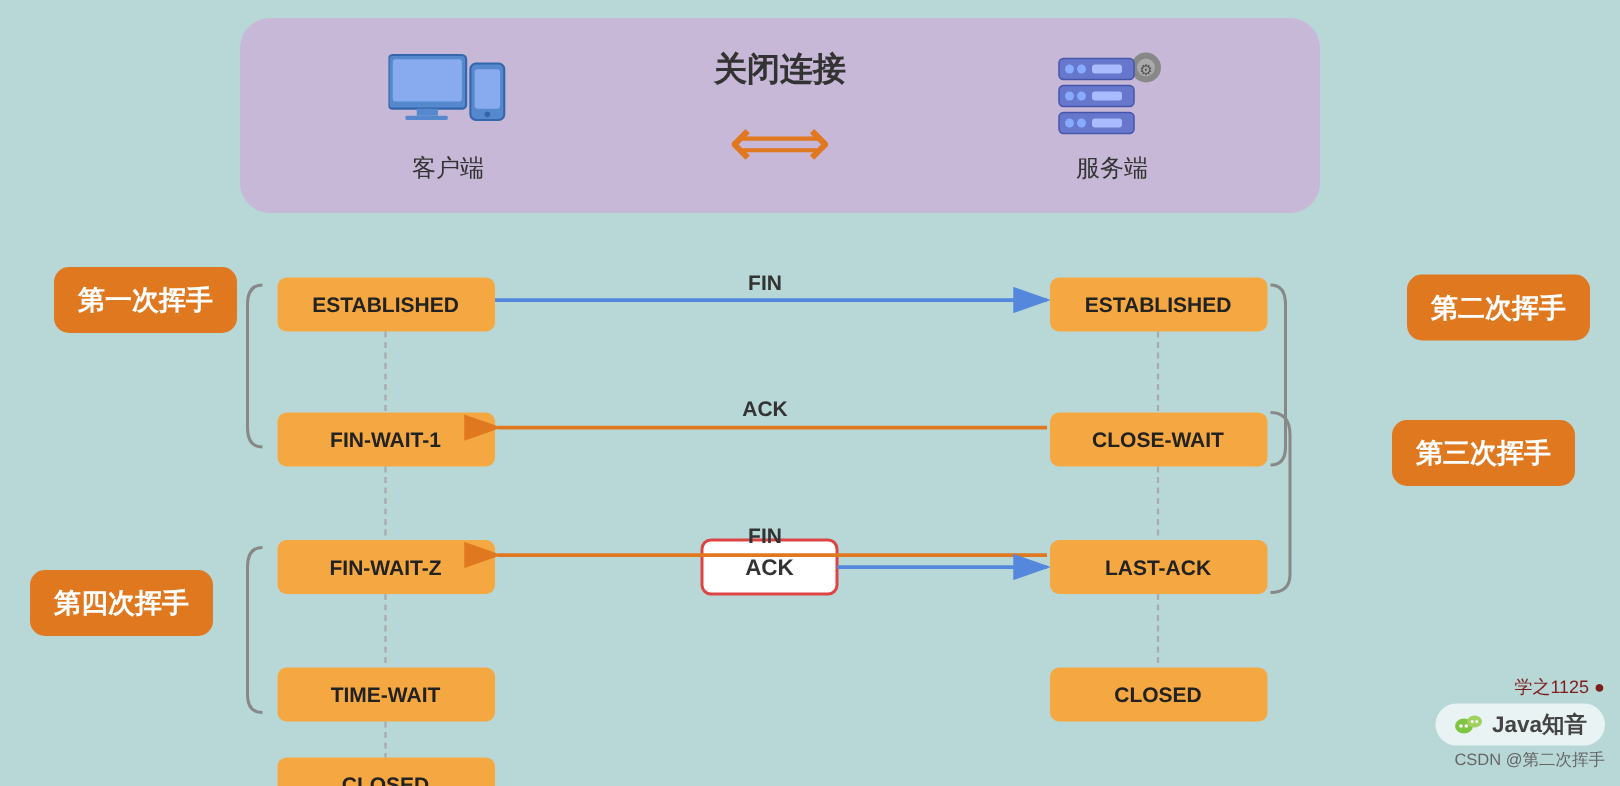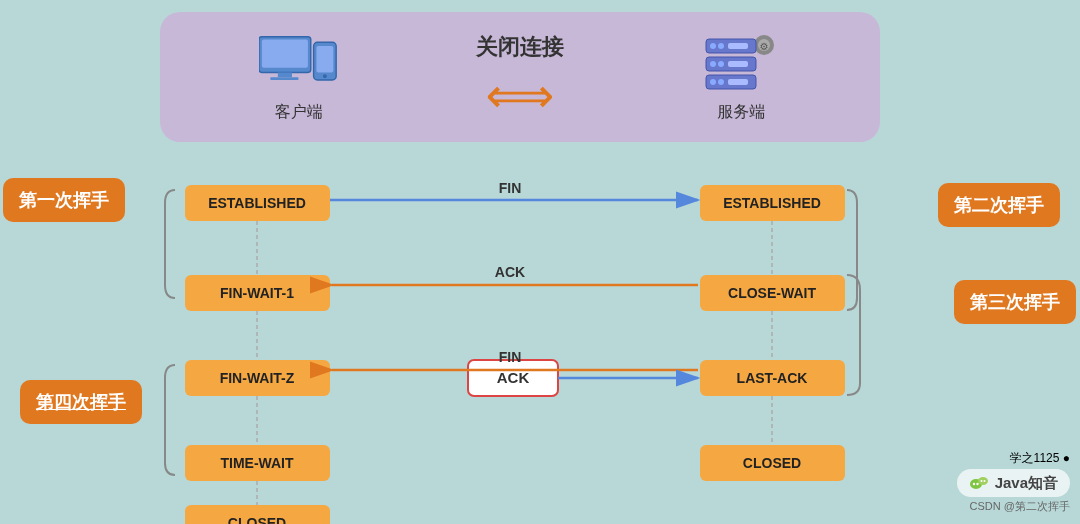--- a/index.html
+++ b/index.html
@@ -73,51 +73,51 @@
     .left-label {
       position: absolute;
       background: #e07820;
       color: white;
       font-size: 18px;
       font-weight: bold;
       padding: 10px 16px;
       border-radius: 10px;
     }
 
-    .label-handshake1 { top: 178px; left: 3px; font-family: Liberation Serif, serif; }
-    .label-handshake4 { top: 380px; left: 20px; text-decoration: underline; }
+    .label-handshake1 { top: 178px; left: 36px; font-family: Liberation Serif, serif; }
+    .label-handshake4 { top: 380px; left: 20px; }
 
     
     .right-label {
       position: absolute;
       background: #e07820;
       color: white;
       font-size: 18px;
       font-weight: bold;
       padding: 10px 16px;
       border-radius: 10px;
     }
 
     .label-handshake2 { top: 183px; right: 20px; }
-    .label-handshake3 { top: 280px; right: 4px; border-radius: 10px; }
+    .label-handshake3 { top: 280px; right: 30px; border-radius: 10px; }
 
     
     .watermark {
       position: absolute;
       bottom: 10px;
       right: 10px;
       display: flex;
       flex-direction: column;
       align-items: flex-end;
       gap: 2px;
     }
 
     .watermark-top {
       font-size: 12px;
-      color: #000000;
+      color: #7f1d1d;
       margin-top: 38px;
     }
 
     .watermark-brand {
       background: rgba(255,255,255,0.7);
       border-radius: 16px;
       padding: 4px 12px;
       font-size: 15px;
       font-weight: bold;
       color: #444;

